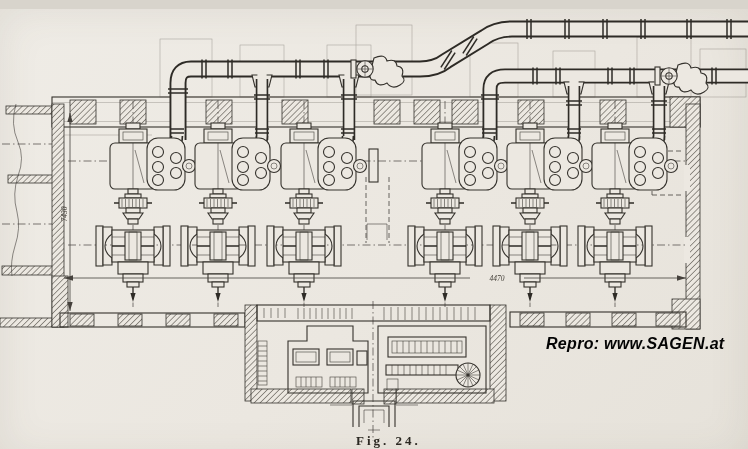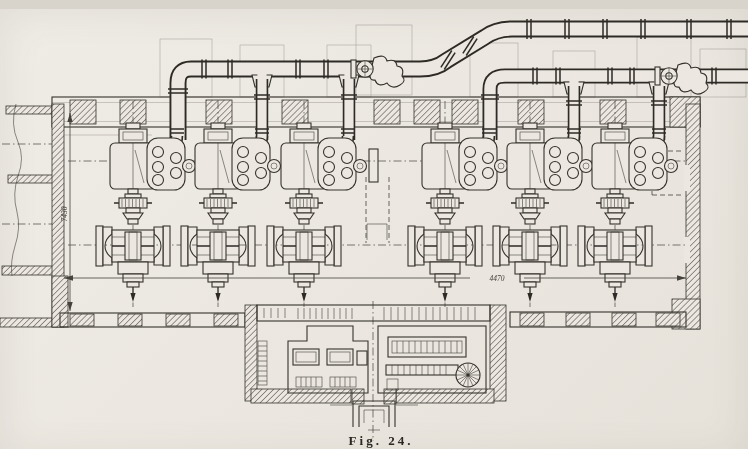--- a/index.html
+++ b/index.html
@@ -19,21 +19,21 @@
   .pO {stroke:#2e2b26;stroke-width:15;fill:none;}
   .pI {stroke:#ece8e1;stroke-width:11.4;fill:none;}
   .pO2{stroke:#2e2b26;stroke-width:12.5;fill:none;}
   .pI2{stroke:#ece8e1;stroke-width:9.2;fill:none;}
   .tick{stroke:#2e2b26;stroke-width:1.5;}
   .dash {stroke:#45413c;stroke-width:.7;fill:none;stroke-dasharray:8 3 1.5 3;}
   .dash2{stroke:#45413c;stroke-width:.8;fill:none;stroke-dasharray:5 3;}
   .dim{stroke:#45413c;stroke-width:.8;fill:none;}
   .arr{fill:#45413c;stroke:none;}
   .dimtxt{font:italic 7.5px "Liberation Serif",serif;fill:#433f38;}
-  .caption{position:absolute;left:336px;top:424px;width:90px;text-align:center;
+  .caption{position:absolute;left:356px;top:424px;width:90px;
            font-family:"Liberation Serif",serif;font-size:13px;font-weight:600;
            letter-spacing:3px;color:#2b2822;}
   .watermark{position:absolute;left:546px;top:326px;
              font-family:"Liberation Sans",sans-serif;font-weight:bold;
              font-style:italic;font-size:16px;letter-spacing:.3px;color:#040404;}
 </style>
 </head>
 <body>
 
 <div class="page">
@@ -428,14 +428,15 @@
       <path class="s" d="M 353,418 V 392 H 395 V 418"></path>
       <path class="s" d="M 359,418 V 397 H 389 V 418"></path>
       <path class="t" d="M 364,414 V 401 H 384 V 414"></path>
       <line class="t" x1="368" y1="421" x2="380" y2="421"></line>
     </g>
   </g>
 </svg>
 
 <div class="caption">Fig. 24.</div>
 
+<div class="watermark">Repro: www.SAGEN.at</div>
 
 </div>
 
 </body></html>

